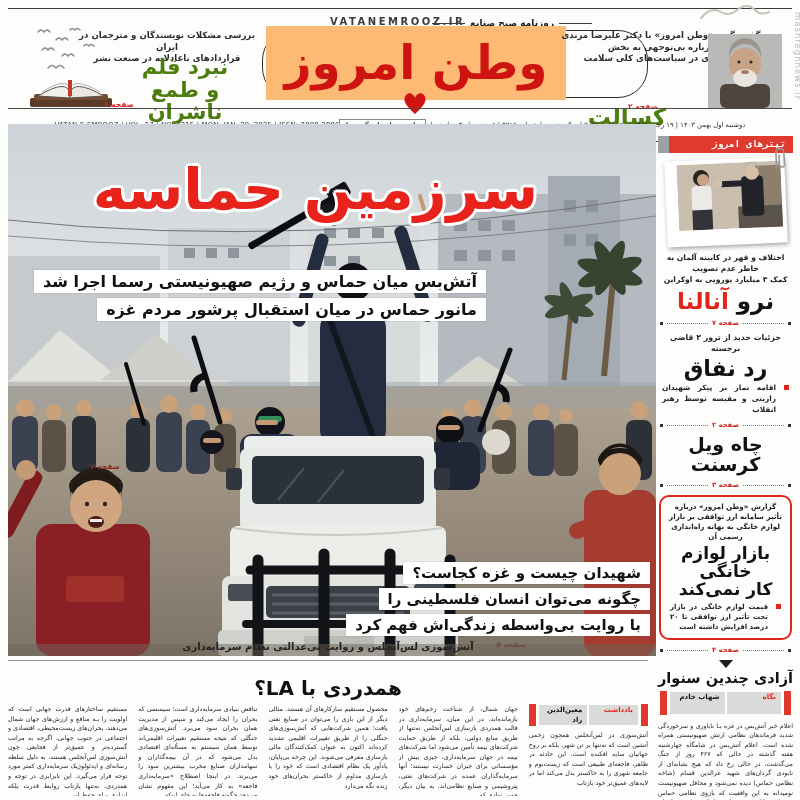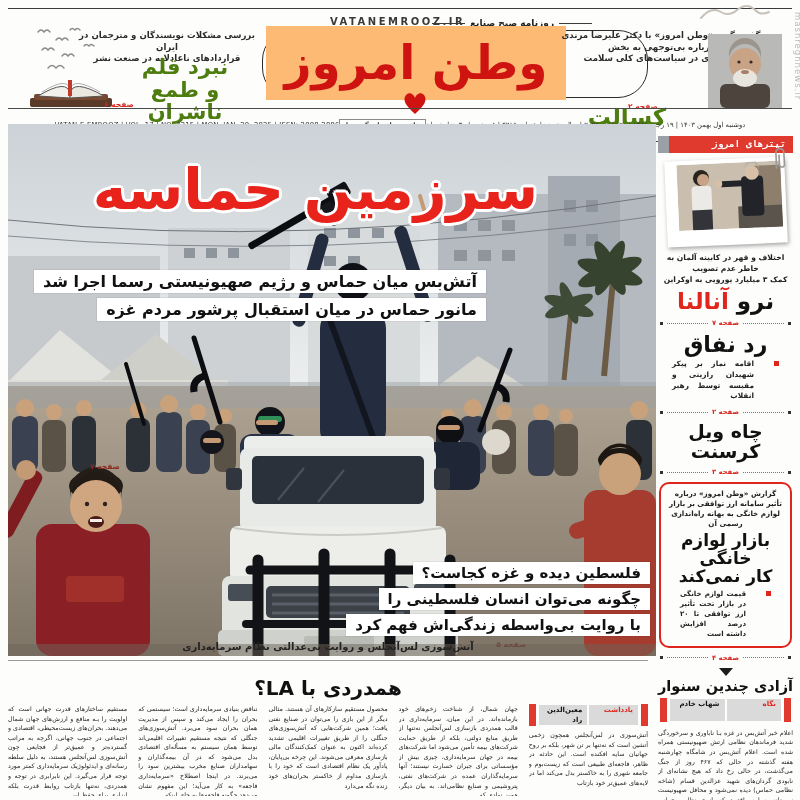--- a/index.html
+++ b/index.html
@@ -38,21 +38,21 @@
   .sb-bar .lbl{flex:1;background:#e0392e;color:#fff;font-size:9.5px;font-weight:bold;line-height:17px;padding-right:7px;}
   .polaroid{width:112px;margin:2px auto 0;background:#fff;padding:4px 4px 12px;box-shadow:1px 2px 4px rgba(0,0,0,.35);transform:rotate(-2.5deg);}
   .sb-caption{font-size:7.6px;font-weight:bold;text-align:center;color:#222;line-height:1.45;margin-top:7px;}
   .sb-big{font-weight:bold;text-align:center;color:#111;line-height:1.05;}
   .sb-big .red{color:#e0261c;}
   .sdiv{display:flex;align-items:center;gap:4px;margin:6px 2px;}
   .sdiv .ln{flex:1;border-top:1px dotted #777;}
   .sdiv .sq{width:3px;height:3px;background:#333;}
   .sdiv .pagemark{font-size:6.8px;}
   .sb-kicker{font-size:7.8px;font-weight:bold;text-align:center;color:#222;line-height:1.4;}
-  .sb-bullet{display:flex;gap:20px;font-size:7.4px;font-weight:bold;color:#222;line-height:1.45;text-align:justify;margin:3px 14px 0;}
+  .sb-bullet{display:flex;gap:8px;font-size:7.4px;font-weight:bold;color:#222;line-height:1.45;text-align:justify;margin:3px 4px 0;}
   .sb-bullet .bq{width:5px;height:5px;background:#e0261c;margin-top:2px;flex:none;}
   .redbox{border:2px solid #e0261c;border-radius:10px;padding:5px 5px 6px;margin:2px 1px;}
   .downarrow{width:0;height:0;border-left:7px solid transparent;border-right:7px solid transparent;border-top:8px solid #1c1c1c;margin:1px auto 3px;}
   .author-box{display:flex;height:24px;margin:4px 2px 6px;}
   .author-box .rb{width:7px;background:#e0392e;}
   .author-box .mid{flex:1;display:flex;flex-direction:row;gap:2px;padding:1px 3px;}
   .author-box .row{flex:1;background:#dadada;font-size:7px;font-weight:bold;line-height:10px;padding:0 5px;color:#111;}
   .author-box .row.red{color:#e0261c;}
   .bodytext{font-size:6.3px;line-height:1.52;text-align:justify;color:#1d1d1d;white-space:pre-line;overflow:hidden;}
   
@@ -337,21 +337,21 @@
     </svg>
 
     
     <div class="lead-headline">سرزمین حماسه</div>
     <div class="abs rtl" style="left:26px;top:146px;">
       <div class="sub-box">آتش‌بس میان حماس و رژیم صهیونیستی رسما اجرا شد</div>
       <div class="sub-box">مانور حماس در میان استقبال پرشور مردم غزه</div>
     </div>
     <div class="abs pagemark" style="left:82px;top:338px;color:#8c2a20;">صفحه ۷</div>
     <div class="teaser">
-      <div class="sub-box">فلسطین دیده و غزه کجاست؟</div>
+      <div class="sub-box">شهیدان چیست و غزه کجاست؟</div>
       <div class="sub-box">چگونه می‌توان انسان فلسطینی را</div>
       <div class="sub-box">با روایت بی‌واسطه زندگی‌اش فهم کرد</div>
       <div class="pagemark" style="color:#6b4a44;text-align:left;margin-left:150px;">صفحه ۵</div>
     </div>
     
   </div>
 
   <div class="sidebar">
     <div class="sb-bar">
       <div class="lbl">تیترهای امروز</div>
@@ -385,20 +385,21 @@
       <div><span>نرو </span><span class="red">آنالنا</span></div>
     </div>
     <div class="sdiv">
         <span class="sq"></span>
         <span class="ln"></span>
         <span class="pagemark">صفحه ۷</span>
         <span class="ln"></span>
         <span class="sq"></span>
       </div>
 
+    <div class="sb-kicker">جزئیات جدید از ترور ۲ قاضی برجسته</div>
     <div class="sb-big" style="font-size:22px;margin-top:2px;">رد نفاق</div>
     <div class="sb-bullet">
         <span class="bq"></span>
         <span>اقامه نماز بر پیکر شهیدان رازینی و مقیسه توسط رهبر انقلاب</span>
       </div>
     <div class="sdiv">
         <span class="sq"></span>
         <span class="ln"></span>
         <span class="pagemark">صفحه ۲</span>
         <span class="ln"></span>

